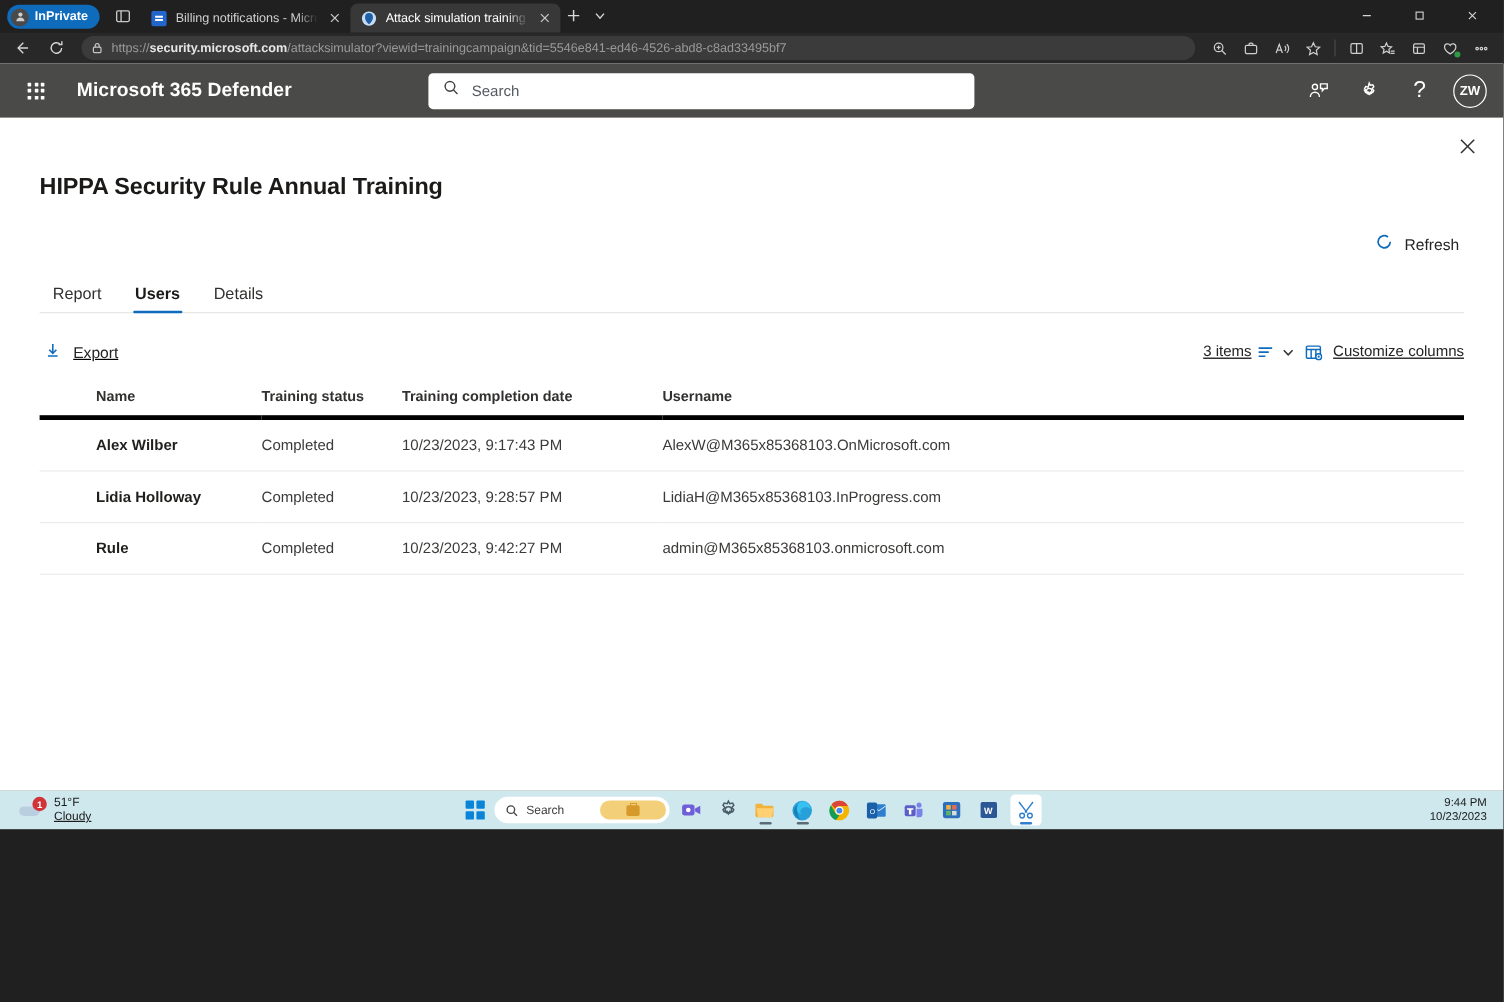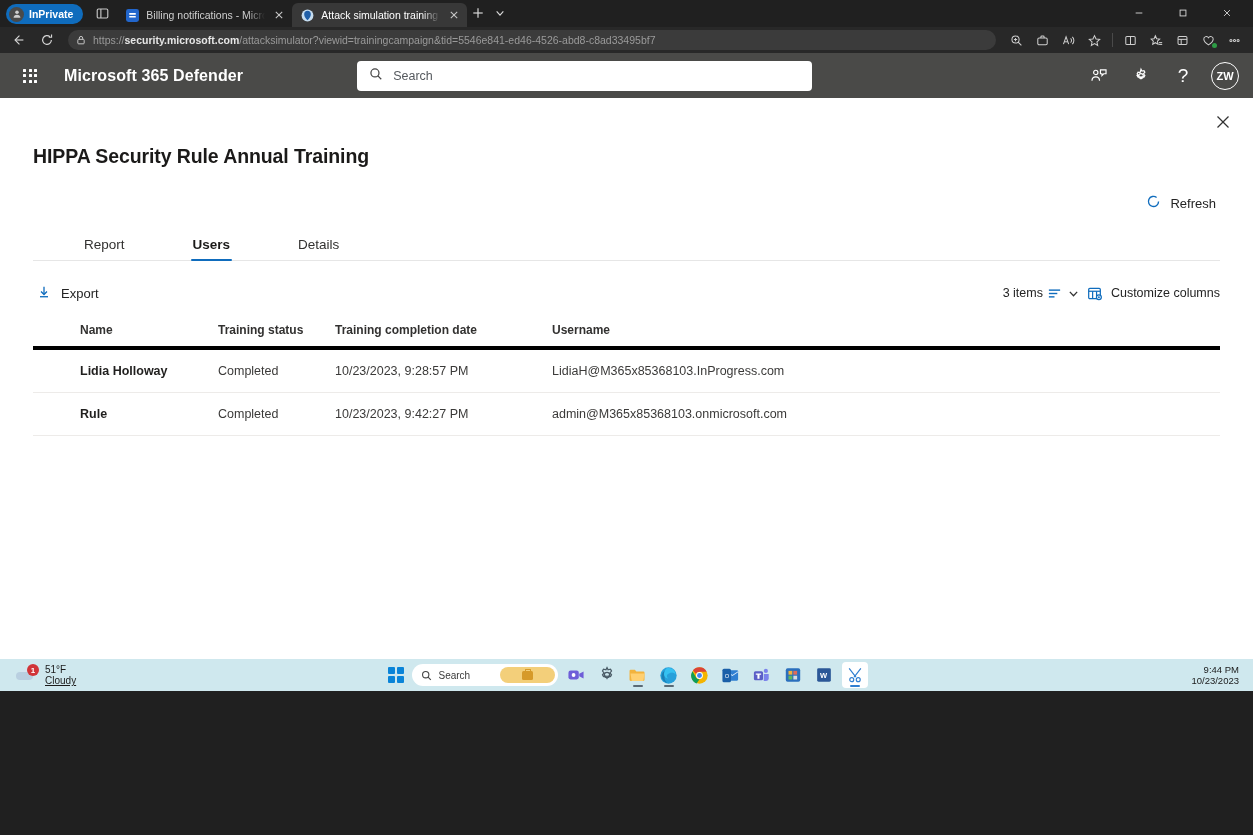--- a/index.html
+++ b/index.html
@@ -108,28 +108,28 @@
   .closebtn svg { width: 14px; height: 14px; stroke: #333; stroke-width: 1.3; fill: none; }
 
   .pagetitle { font-size: 19.5px; font-weight: 700; color: #1b1a19; margin-top: 47px; letter-spacing: -.1px; }
   .pagestatus { font-size: 12.5px; color: #5b5b5b; margin-top: 9px; }
 
   .refreshrow { display: flex; justify-content: flex-end; margin-top: 22px; }
   .refreshbtn { display: flex; align-items: center; gap: 9px; font-size: 13px; color: #242424; padding: 4px 4px; }
   .refreshbtn svg { width: 15px; height: 15px; fill: none; stroke: #0f6cbd; stroke-width: 1.5; }
 
   .tabs { display: flex; gap: 24px; margin-top: 15px; padding-left: 9px; }
-  .tabitem { font-size: 13.5px; color: #323130; padding: 6px 2px 9px; position: relative; margin-left: 40px; }
+  .tabitem { font-size: 13.5px; color: #323130; padding: 6px 2px 9px; position: relative; }
   .tabitem.active { font-weight: 700; color: #1b1a19; }
   .tabitem.active::after {
     content: ""; position: absolute; left: 0; right: 0; bottom: 0; height: 2.5px; background: #0f6cbd; border-radius: 2px;
   }
   .tabdivider { height: 1px; background: #e6e6e6; margin-top: -1px; }
 
-  .cmdbar { display: flex; align-items: center; margin-top: 17px; height: 30px; }
+  .cmdbar { display: flex; align-items: center; margin-top: 17px; height: 30px; text-decoration: underline; }
   .cmdbtn { display: flex; align-items: center; gap: 10px; font-size: 13px; color: #242424; padding: 3px 8px 3px 4px; }
   .cmdbtn svg { width: 14px; height: 14px; fill: none; stroke: #0f6cbd; stroke-width: 1.5; }
   .cmdright { margin-left: auto; display: flex; align-items: center; gap: 4px; }
   .itemcount { font-size: 12.5px; color: #242424; }
   .sortico { display: flex; align-items: center; gap: 6px; }
   .sortico svg.lines { width: 15px; height: 15px; stroke: #0f6cbd; stroke-width: 1.5; fill: none; }
   .sortico svg.chev { width: 11px; height: 11px; stroke: #333; stroke-width: 1.4; fill: none; }
   .custcols { display: flex; align-items: center; gap: 9px; font-size: 12.5px; color: #242424; margin-left: 4px; }
   .custcols svg { width: 15px; height: 15px; }
 
@@ -487,20 +487,27 @@
             <th></th>
             <th>Name</th>
             <th>Training status</th>
             <th>Training completion date</th>
             <th>Username</th>
           </tr>
         </thead>
         <tbody>
           <tr>
             <td></td>
+            <td class="nm">Alex Wilber</td>
+            <td>Completed</td>
+            <td>10/23/2023, 9:17:43 PM</td>
+            <td>AlexW@M365x85368103.OnMicrosoft.com</td>
+          </tr>
+          <tr>
+            <td></td>
             <td class="nm">Lidia Holloway</td>
             <td>Completed</td>
             <td>10/23/2023, 9:28:57 PM</td>
             <td>LidiaH@M365x85368103.InProgress.com</td>
           </tr>
           <tr>
             <td></td>
             <td class="nm">Rule</td>
             <td>Completed</td>
             <td>10/23/2023, 9:42:27 PM</td>

